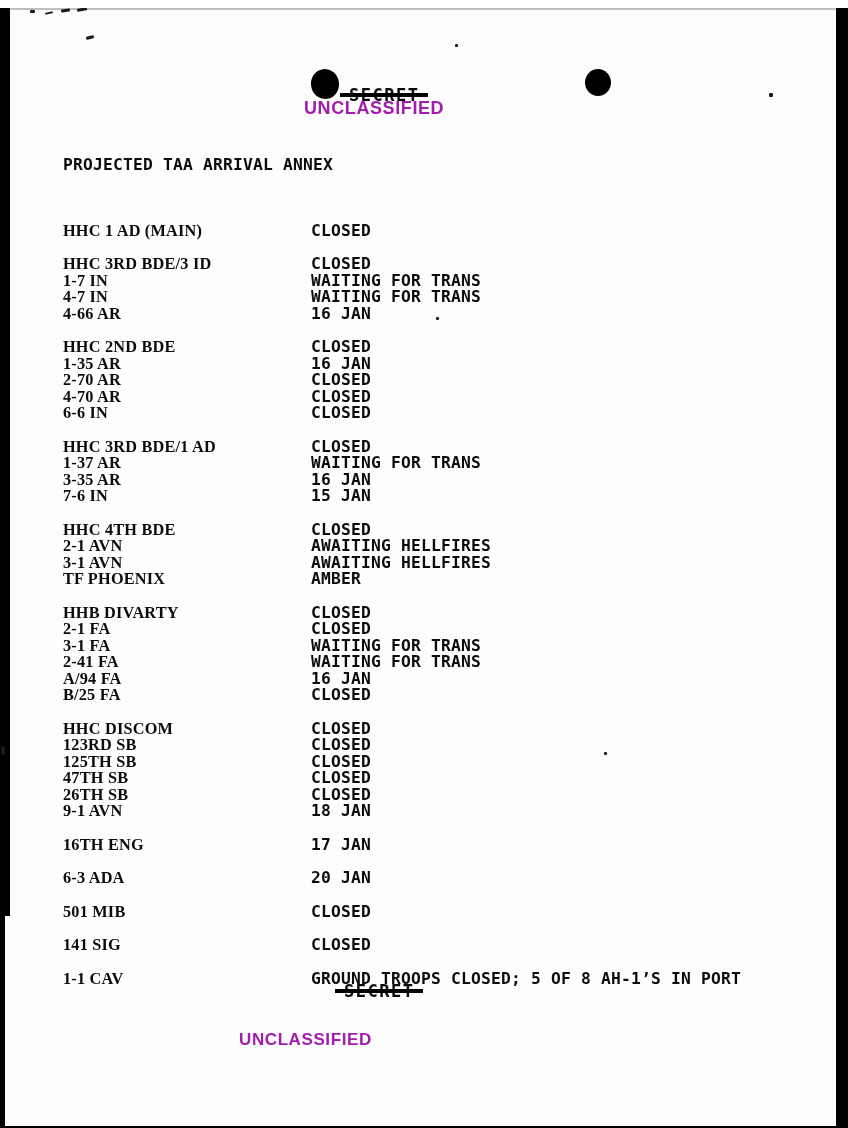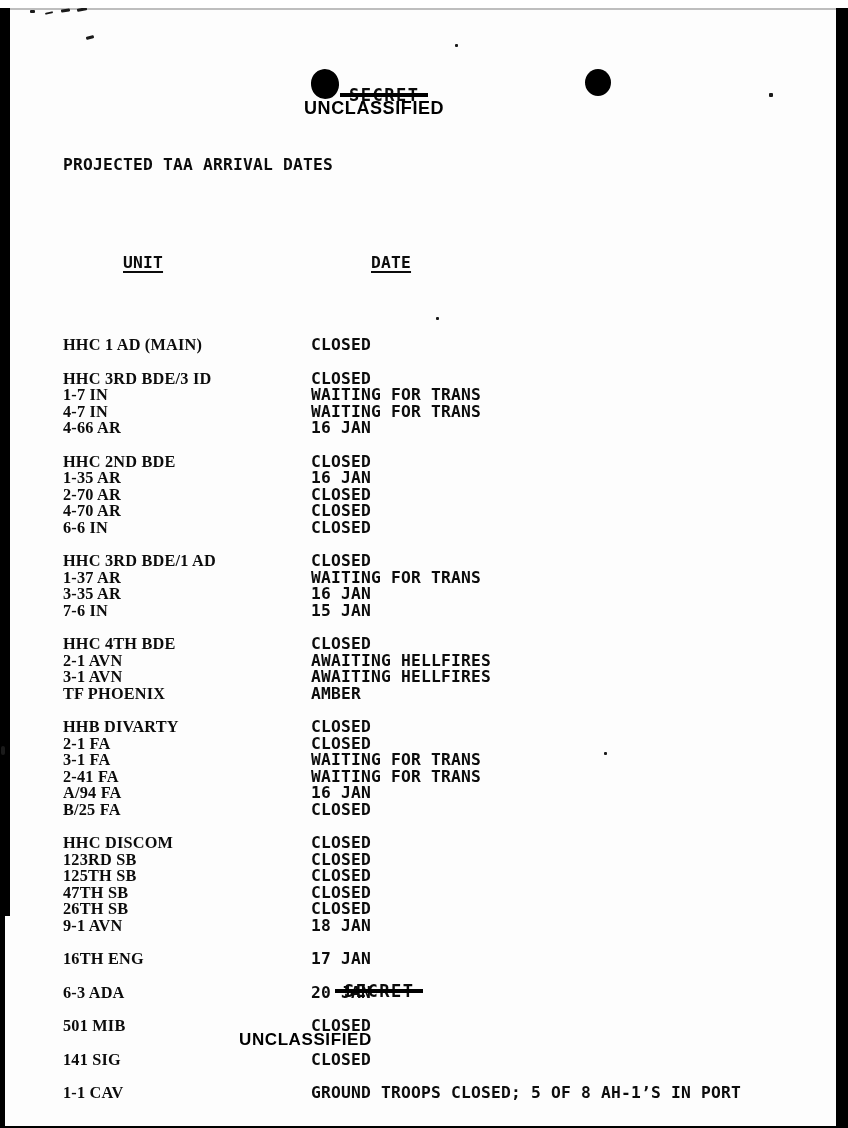--- a/index.html
+++ b/index.html
@@ -22,21 +22,21 @@
   .col-headers span { text-decoration:underline; text-underline-offset:3px; text-decoration-thickness:1.5px; }
   #table-sections { margin-top:16px; }
   .section { margin-bottom:17px; }
   .row { white-space:pre; }
   .row .unit { display:inline-block; width:248px;font-family:Liberation Serif, serif; }
 
   
   .stamp { position:absolute; white-space:nowrap; }
   .secret-stamp { font:bold 17px/17px "DejaVu Sans Mono", monospace; color:#0a0a0a; letter-spacing:1.5px; }
   .struck::after { content:""; position:absolute; left:-9px; right:-9px; top:6px; height:3.6px; background:#000; }
-  .unclass-stamp { font-family:"Liberation Sans", sans-serif; font-weight:600; color:#000000; }
+  .unclass-stamp { font-family:"Liberation Sans", sans-serif; font-weight:600; color:#a21caf; }
   .unclass-top { left:304px; top:90px; font-size:18px; letter-spacing:.6px; }
   .unclass-bottom { left:239px; top:1022px; font-size:17px; letter-spacing:.6px; }
   .secret-top { left:349px; top:79px; }
   .secret-bottom { left:344px; top:975px; }
 
   
   .ink-dot { position:absolute; background:#000; border-radius:50%; }
   .dot1 { left:311px; top:61px; width:28px; height:30px; transform:rotate(-8deg); }
   .dot2 { left:585px; top:61px; width:26px; height:27px; }
 
@@ -65,23 +65,20 @@
   <div class="speck" style="left:455px;top:36px;width:3px;height:3px;"></div>
   <div class="speck" style="left:769px;top:85px;width:4px;height:4px;"></div>
   <div class="speck" style="left:436px;top:309px;width:3px;height:3px;"></div>
   <div class="speck" style="left:604px;top:744px;width:3px;height:3px;"></div>
   <div class="speck" style="left:1px;top:738px;width:4px;height:9px;border-radius:2px;"></div>
 
   <div class="stamp secret-stamp secret-top struck">SECRET</div>
   <div class="stamp unclass-stamp unclass-top">UNCLASSIFIED</div>
 
   <div class="doc-body mono">
-    <div>PROJECTED TAA ARRIVAL DATES</div>
-    <div class="col-headers">
-      <span class="unit-h">UNIT</span><span>DATE</span>
-    </div>
+    <div>PROJECTED TAA ARRIVAL ANNEX</div>
     <div id="table-sections"><div class="section"><div class="row"><span class="unit">HHC 1 AD (MAIN)</span><span class="date">CLOSED</span></div></div><div class="section"><div class="row"><span class="unit">HHC 3RD BDE/3 ID</span><span class="date">CLOSED</span></div><div class="row"><span class="unit">1-7 IN</span><span class="date">WAITING FOR TRANS</span></div><div class="row"><span class="unit">4-7 IN</span><span class="date">WAITING FOR TRANS</span></div><div class="row"><span class="unit">4-66 AR</span><span class="date">16 JAN</span></div></div><div class="section"><div class="row"><span class="unit">HHC 2ND BDE</span><span class="date">CLOSED</span></div><div class="row"><span class="unit">1-35 AR</span><span class="date">16 JAN</span></div><div class="row"><span class="unit">2-70 AR</span><span class="date">CLOSED</span></div><div class="row"><span class="unit">4-70 AR</span><span class="date">CLOSED</span></div><div class="row"><span class="unit">6-6 IN</span><span class="date">CLOSED</span></div></div><div class="section"><div class="row"><span class="unit">HHC 3RD BDE/1 AD</span><span class="date">CLOSED</span></div><div class="row"><span class="unit">1-37 AR</span><span class="date">WAITING FOR TRANS</span></div><div class="row"><span class="unit">3-35 AR</span><span class="date">16 JAN</span></div><div class="row"><span class="unit">7-6 IN</span><span class="date">15 JAN</span></div></div><div class="section"><div class="row"><span class="unit">HHC 4TH BDE</span><span class="date">CLOSED</span></div><div class="row"><span class="unit">2-1 AVN</span><span class="date">AWAITING HELLFIRES</span></div><div class="row"><span class="unit">3-1 AVN</span><span class="date">AWAITING HELLFIRES</span></div><div class="row"><span class="unit">TF PHOENIX</span><span class="date">AMBER</span></div></div><div class="section"><div class="row"><span class="unit">HHB DIVARTY</span><span class="date">CLOSED</span></div><div class="row"><span class="unit">2-1 FA</span><span class="date">CLOSED</span></div><div class="row"><span class="unit">3-1 FA</span><span class="date">WAITING FOR TRANS</span></div><div class="row"><span class="unit">2-41 FA</span><span class="date">WAITING FOR TRANS</span></div><div class="row"><span class="unit">A/94 FA</span><span class="date">16 JAN</span></div><div class="row"><span class="unit">B/25 FA</span><span class="date">CLOSED</span></div></div><div class="section"><div class="row"><span class="unit">HHC DISCOM</span><span class="date">CLOSED</span></div><div class="row"><span class="unit">123RD SB</span><span class="date">CLOSED</span></div><div class="row"><span class="unit">125TH SB</span><span class="date">CLOSED</span></div><div class="row"><span class="unit">47TH SB</span><span class="date">CLOSED</span></div><div class="row"><span class="unit">26TH SB</span><span class="date">CLOSED</span></div><div class="row"><span class="unit">9-1 AVN</span><span class="date">18 JAN</span></div></div><div class="section"><div class="row"><span class="unit">16TH ENG</span><span class="date">17 JAN</span></div></div><div class="section"><div class="row"><span class="unit">6-3 ADA</span><span class="date">20 JAN</span></div></div><div class="section"><div class="row"><span class="unit">501 MIB</span><span class="date">CLOSED</span></div></div><div class="section"><div class="row"><span class="unit">141 SIG</span><span class="date">CLOSED</span></div></div><div class="section"><div class="row"><span class="unit">1-1 CAV</span><span class="date">GROUND TROOPS CLOSED; 5 OF 8 AH-1’S IN PORT</span></div></div></div>
   </div>
 
   <div class="stamp secret-stamp secret-bottom struck">SECRET</div>
   <div class="stamp unclass-stamp unclass-bottom">UNCLASSIFIED</div>
 
 </div>
 
 </body></html>

